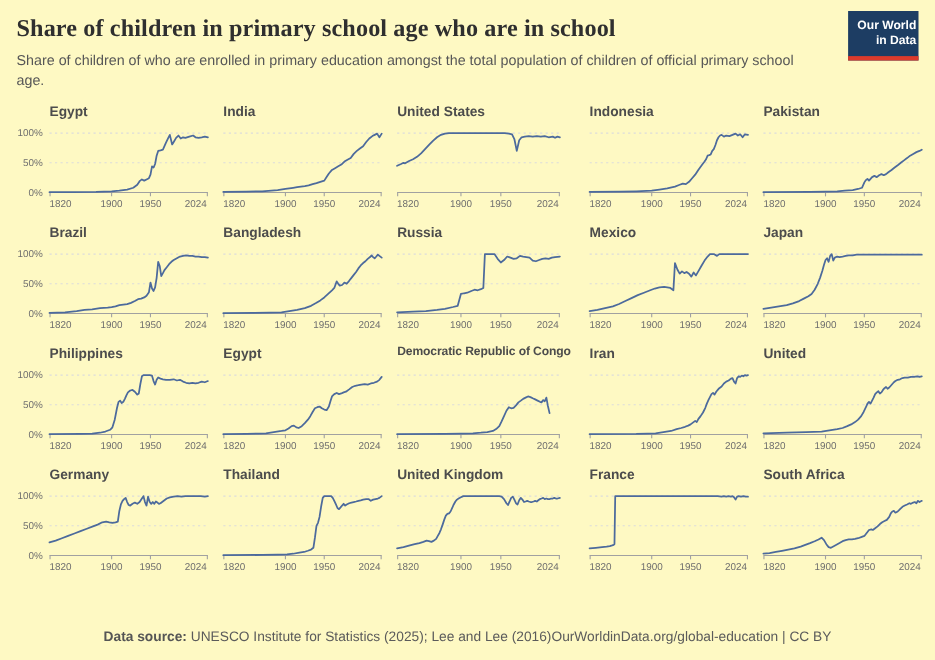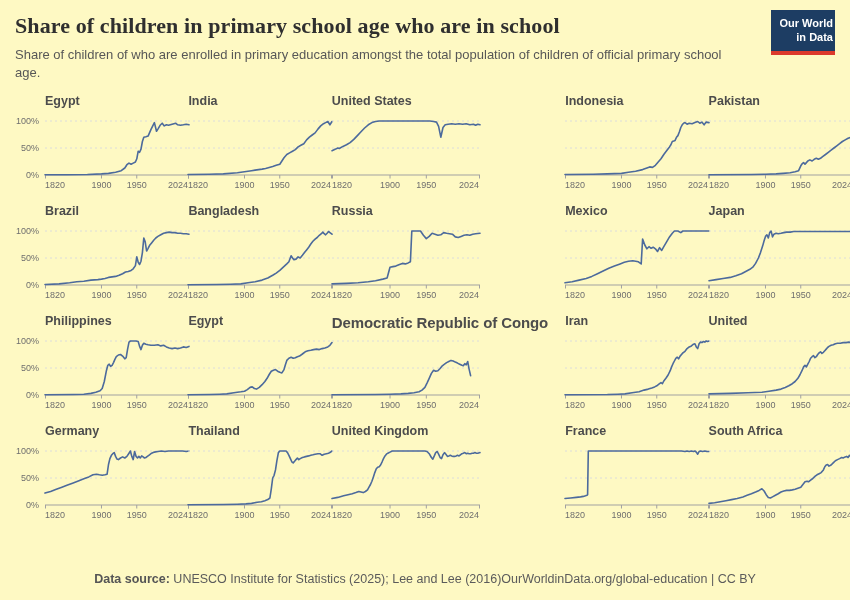--- a/index.html
+++ b/index.html
@@ -239,21 +239,21 @@
           <line x1="56.470588235294116" y1="64" x2="56.470588235294116" y2="67.5" stroke="#a1a1a1" stroke-width="1"></line>
           <text x="56.470588235294116" y="77" text-anchor="middle" fill="#6e6e6e" font-size="9">1900</text>
           <line x1="91.76470588235293" y1="64" x2="91.76470588235293" y2="67.5" stroke="#a1a1a1" stroke-width="1"></line>
           <text x="91.76470588235293" y="77" text-anchor="middle" fill="#6e6e6e" font-size="9">1950</text>
           <line x1="143.5" y1="64" x2="143.5" y2="67.5" stroke="#a1a1a1" stroke-width="1"></line>
           <text x="133" y="77" text-anchor="middle" fill="#6e6e6e" font-size="9">2024</text>
           <polyline points="0.0,63.7 21.2,63.5 31.8,63.2 38.8,62.9 45.9,61.8 52.9,60.8 56.5,60.2 59.3,58.6 62.1,56.4 64.2,55.9 66.4,57.5 68.5,58.1 71.3,56.4 74.1,53.7 76.9,50.5 79.1,47.3 81.2,43.5 83.3,40.2 85.4,39.2 87.5,38.6 89.6,40.2 91.8,41.3 93.9,41.9 96.0,38.6 97.4,33.8 98.8,29.4 100.9,27.3 103.1,26.2 105.2,27.3 107.3,26.7 109.4,25.7 111.5,25.1 114.4,23.0 117.2,20.8 120.0,19.7 122.8,19.2 125.6,18.6 128.5,18.1 131.3,18.6 134.1,17.6 136.9,17.0 139.8,15.9 141.9,14.3 144.0,11.6" fill="none" stroke="#4C6A9C" stroke-width="1.6" stroke-linejoin="round" stroke-linecap="round"></polyline>
         </svg>
     </figure>
       <figure class="chart-cell">
-      <figcaption class="chart-title" style="font-size: 15px; letter-spacing: -0.1px;">Democratic Republic of Congo</figcaption>
+      <figcaption class="chart-title" style="font-size: 11px; letter-spacing: -0.1px;">Democratic Republic of Congo</figcaption>
       <svg class="chart-svg" height="80">
           <line x1="0" y1="10" x2="148" y2="10" stroke="#dcdcdc" stroke-width="1" stroke-dasharray="2,3"></line>
           <line x1="0" y1="37" x2="148" y2="37" stroke="#dcdcdc" stroke-width="1" stroke-dasharray="2,3"></line>
           <line x1="0" y1="64" x2="148" y2="64" stroke="#a1a1a1" stroke-width="1"></line>
           <line x1="0.5" y1="64" x2="0.5" y2="67.5" stroke="#a1a1a1" stroke-width="1"></line>
           <text x="10" y="77" text-anchor="middle" fill="#6e6e6e" font-size="9">1820</text>
           <line x1="58.03921568627451" y1="64" x2="58.03921568627451" y2="67.5" stroke="#a1a1a1" stroke-width="1"></line>
           <text x="58.03921568627451" y="77" text-anchor="middle" fill="#6e6e6e" font-size="9">1900</text>
           <line x1="94.31372549019608" y1="64" x2="94.31372549019608" y2="67.5" stroke="#a1a1a1" stroke-width="1"></line>
           <text x="94.31372549019608" y="77" text-anchor="middle" fill="#6e6e6e" font-size="9">1950</text>

